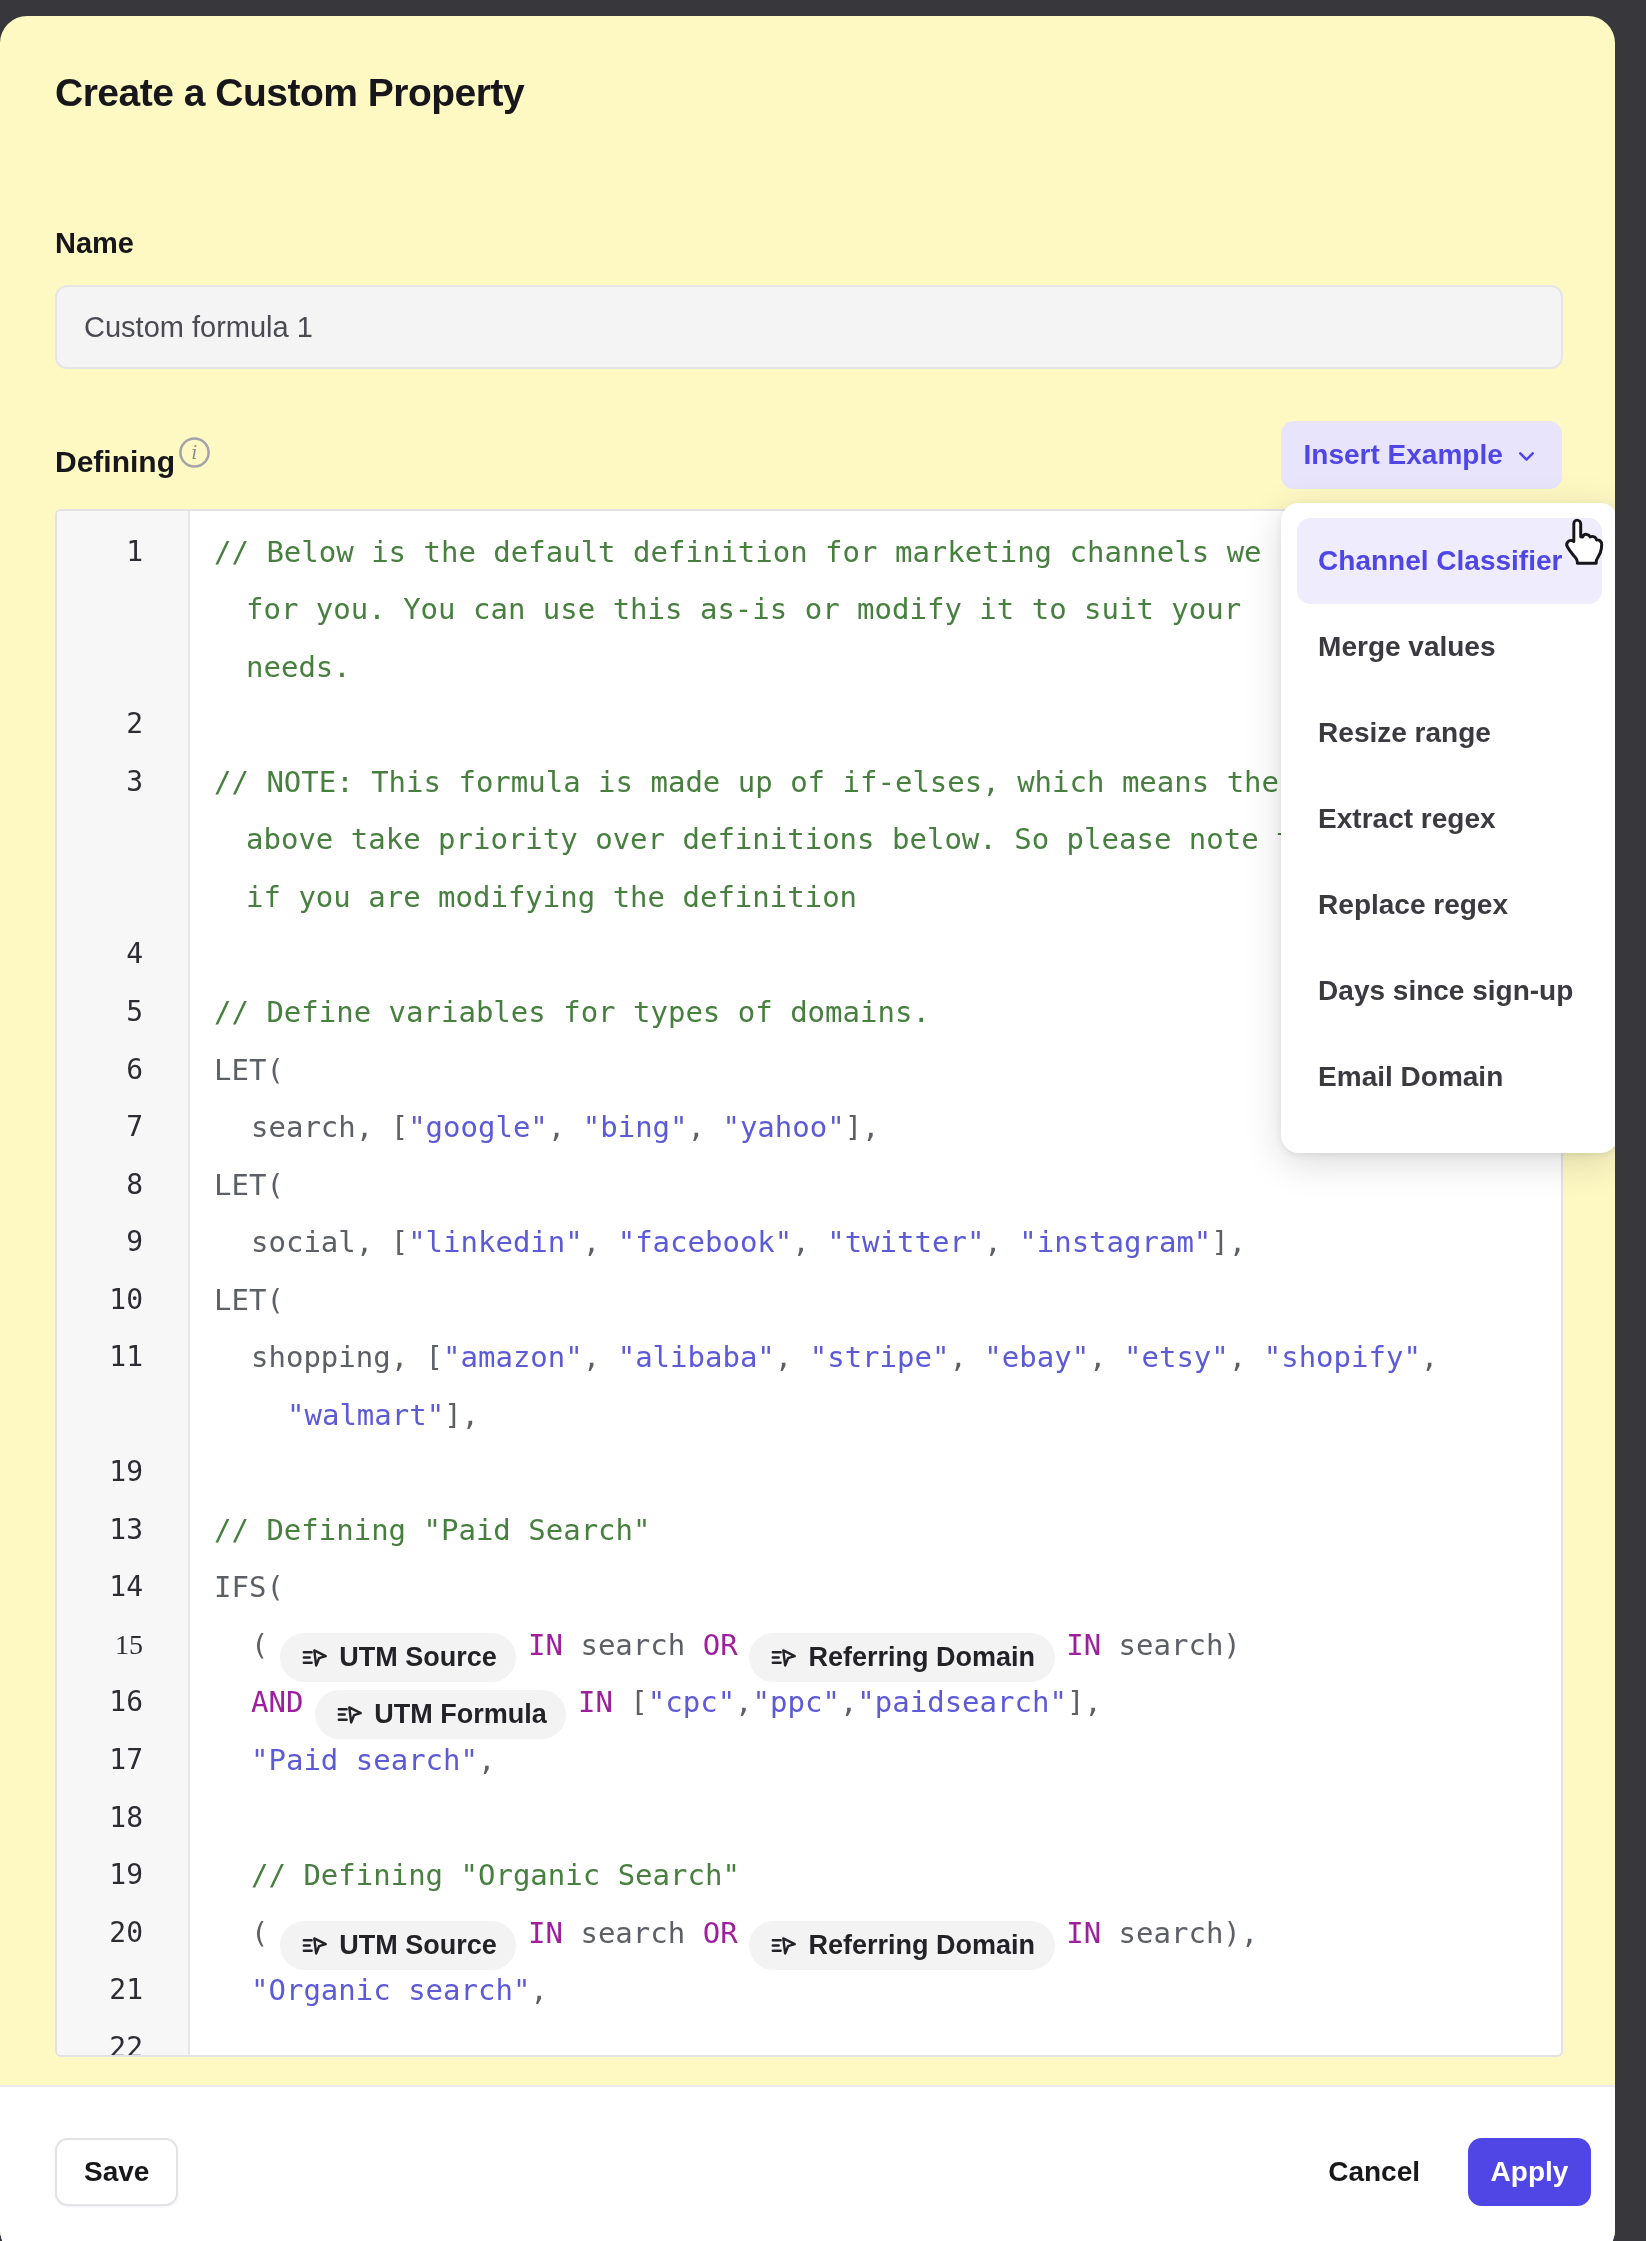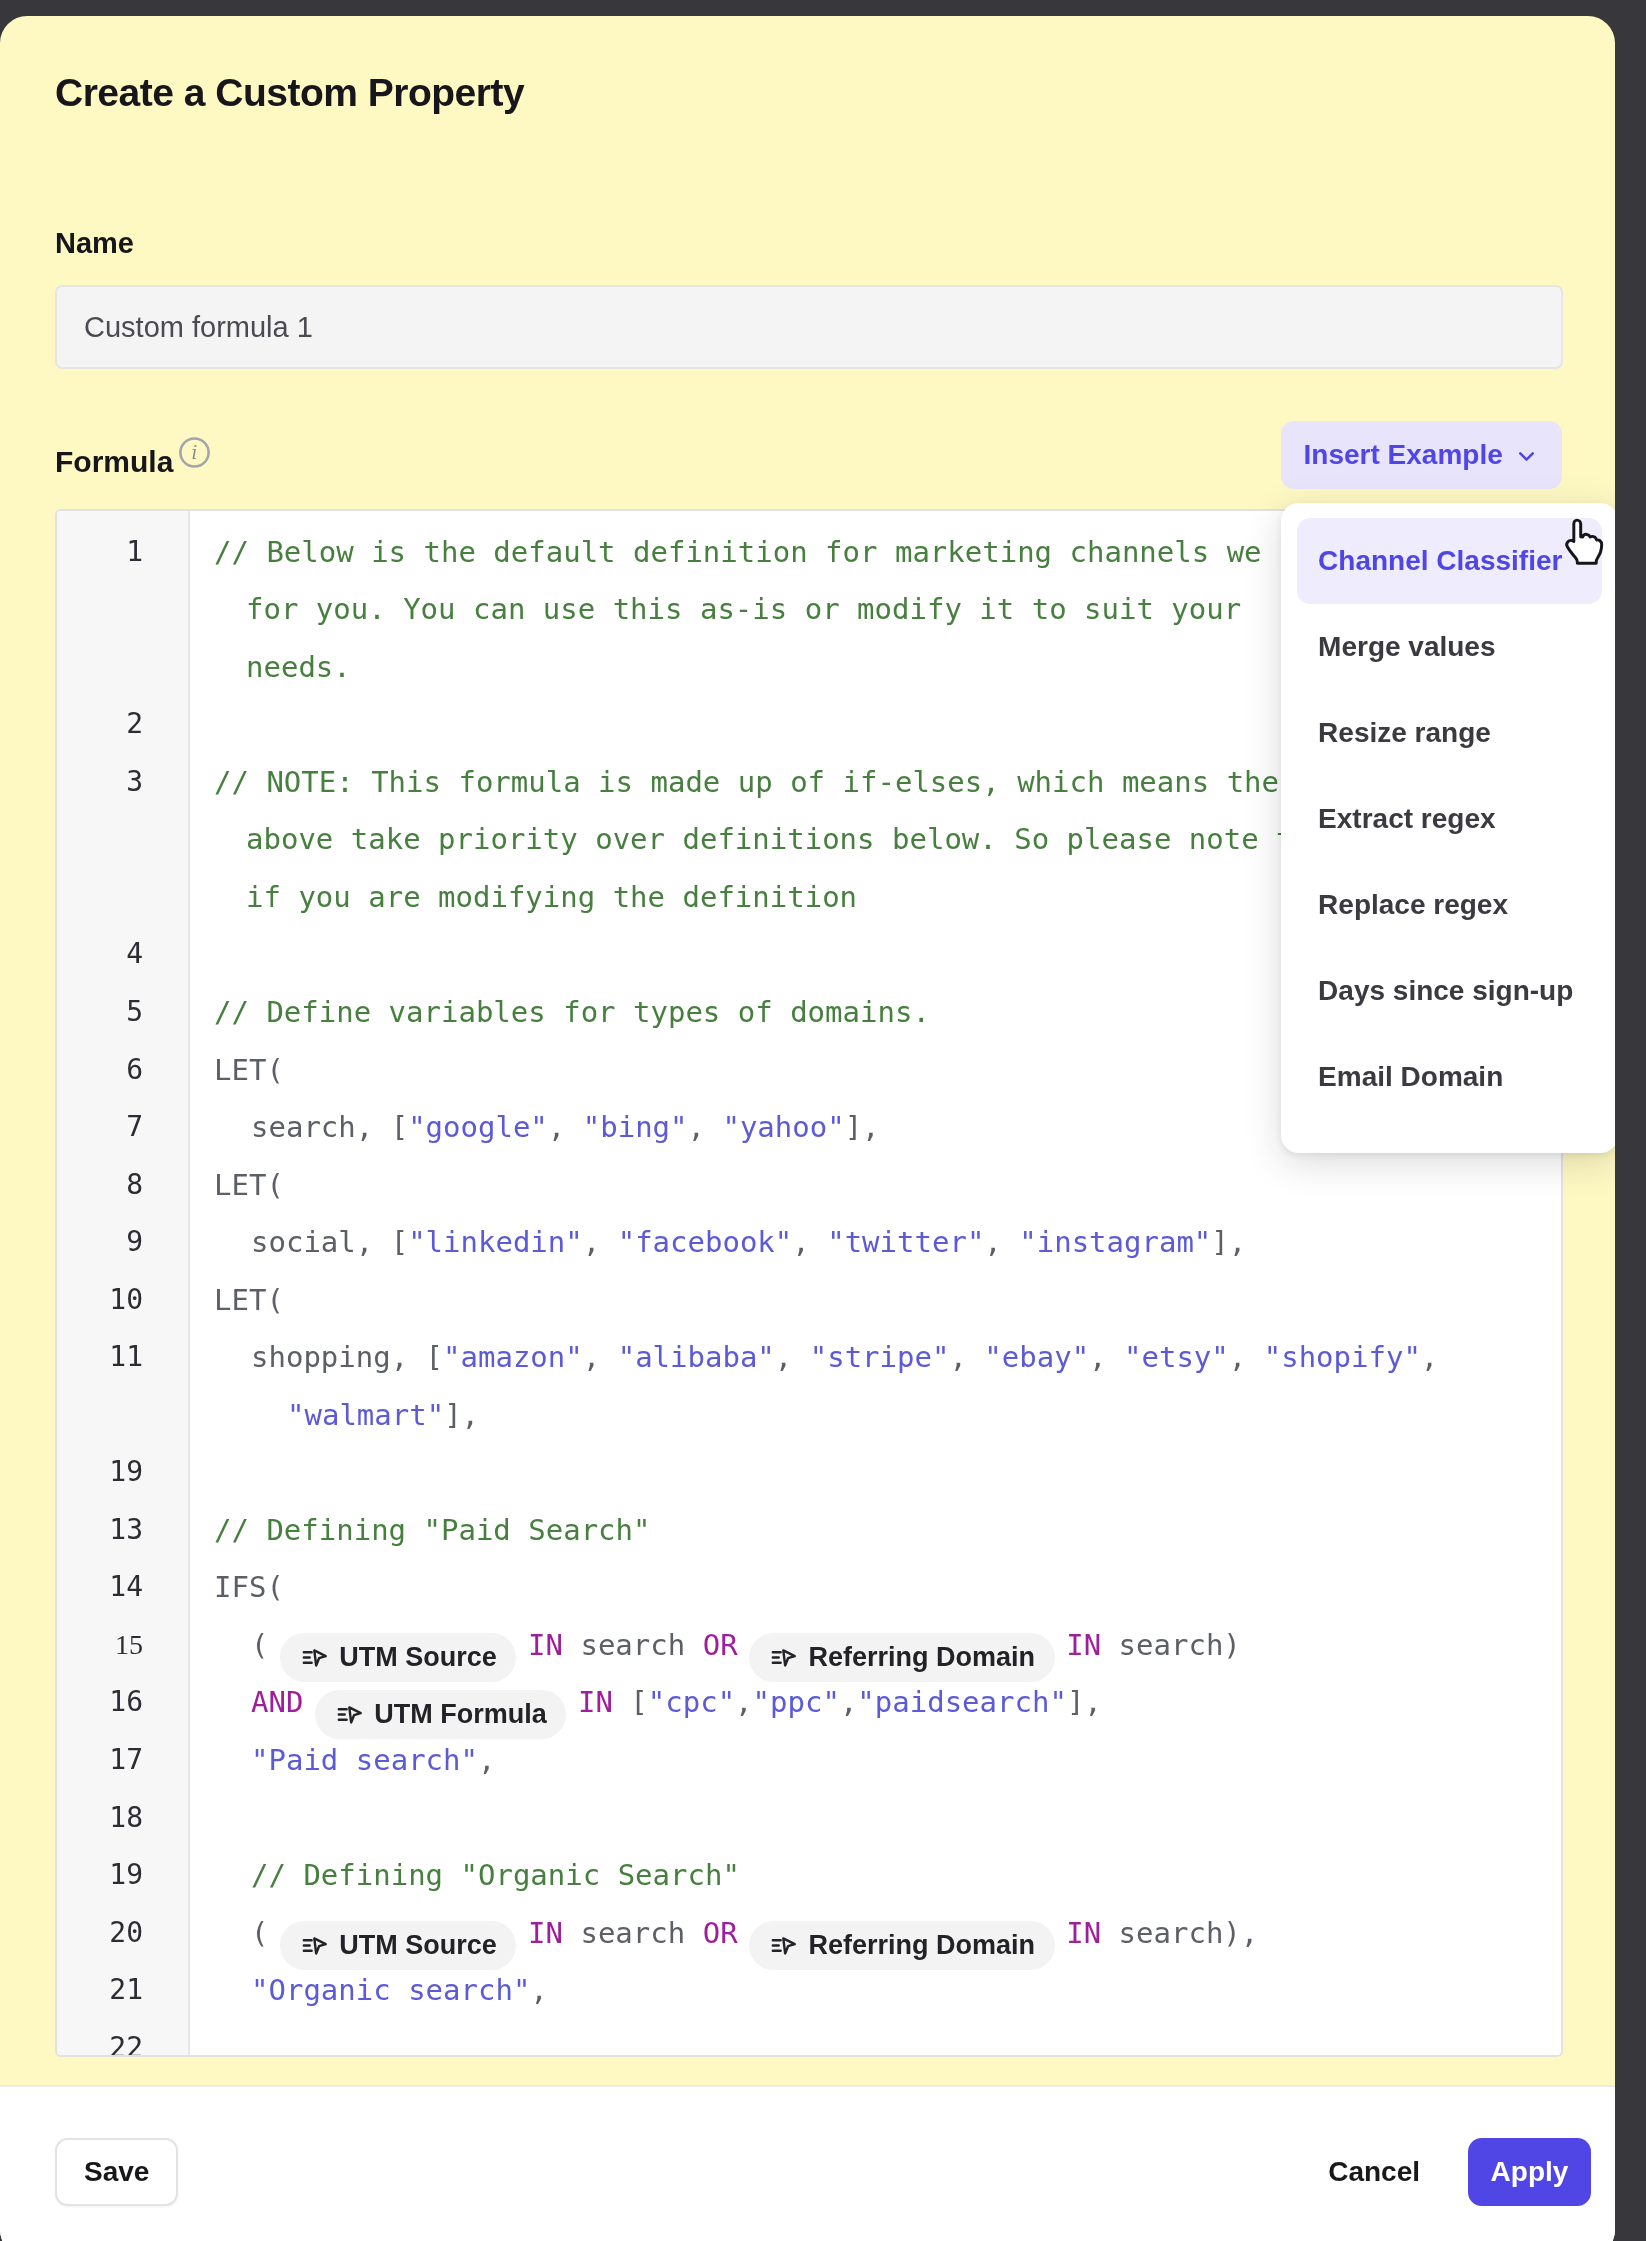--- a/index.html
+++ b/index.html
@@ -10,21 +10,21 @@
     background:#fef9c3; border-radius:27px; overflow:hidden;
   }
   .title {
     position:absolute; left:55px; top:55px; font-size:39px; font-weight:700;
     color:#17171b; letter-spacing:-0.5px;
   }
   .field-label { position:absolute; left:55px; font-size:29px; font-weight:700; color:#17171b; }
   .name-label { top:211px; }
   .name-input {
     position:absolute; left:55px; top:269px; width:1508px; height:84px;
-    background:#f4f4f5; border:2px solid #e5e5e8; border-radius:7px;
+    background:#f4f4f5; border:2px solid #e5e5e8; border-radius:12px;
     padding:0 27px; font-size:29px; color:#4a4a52; font-family:"Liberation Sans", sans-serif;
     outline:none;
   }
   .formula-label { top:429px; font-size:30px; }
   .info-icon { position:absolute; left:177px; top:419px; width:35px; height:35px; }
   .insert-btn {
     position:absolute; left:1281px; top:405px; width:281px; height:68px;
     background:#e7e4fc; border:none; border-radius:12.7px; cursor:pointer;
     display:flex; align-items:center; justify-content:center; gap:11.7px;
     font-size:28px; font-weight:600; color:#4f46e5; font-family:"Liberation Sans", sans-serif;
@@ -106,21 +106,21 @@
 </head>
 <body>
 
 <div class="modal">
 
   <h1 class="title">Create a Custom Property</h1>
 
   <div class="field-label name-label">Name</div>
   <input class="name-input" type="text" value="Custom formula 1" style="">
 
-  <div class="field-label formula-label">Formula</div>
+  <div class="field-label formula-label">Defining</div>
   <span class="info-icon">
     <svg width="35" height="35" viewBox="0 0 36 36">
       <circle cx="18" cy="18" r="14.5" fill="none" stroke="#a3a3ab" stroke-width="2.6"></circle>
       <text x="18" y="25" text-anchor="middle" font-family="DejaVu Serif, serif" font-style="italic" font-size="19" fill="#8b8b93">i</text>
     </svg>
   </span>
 
   <button class="insert-btn">
     <span>Insert Example</span>
     <svg width="25" height="25" viewBox="0 0 24 24" fill="none">

